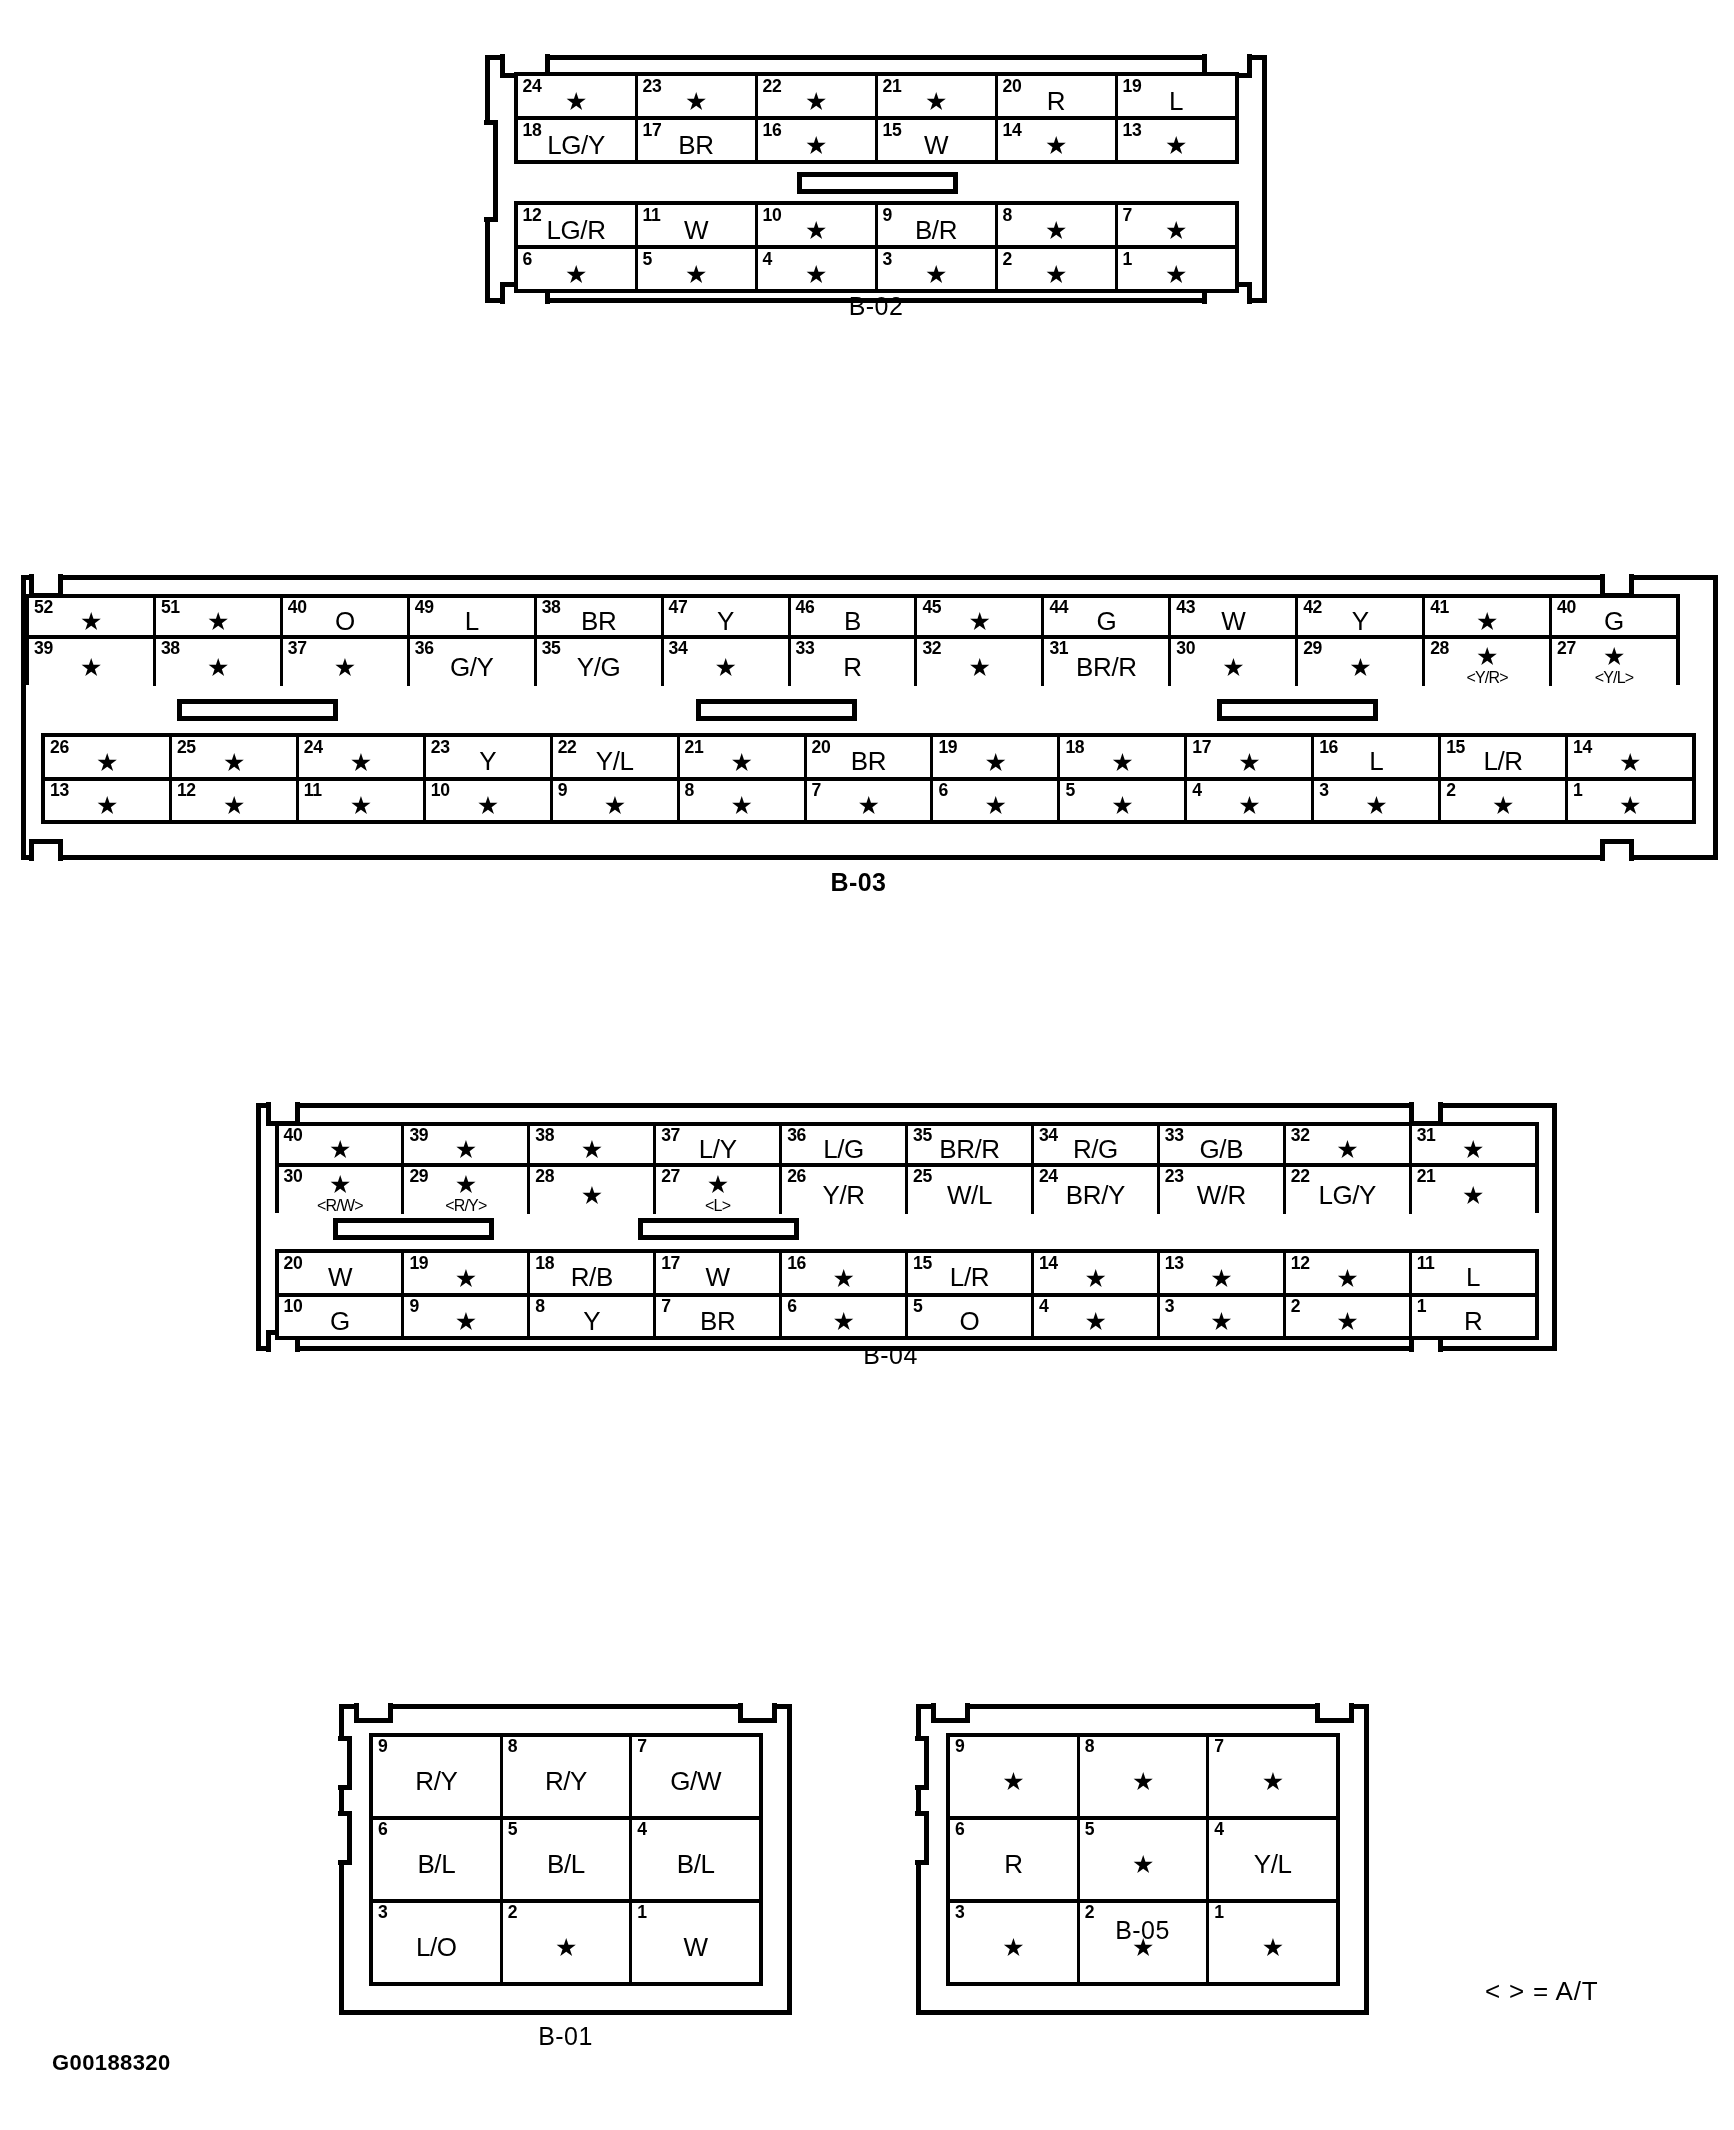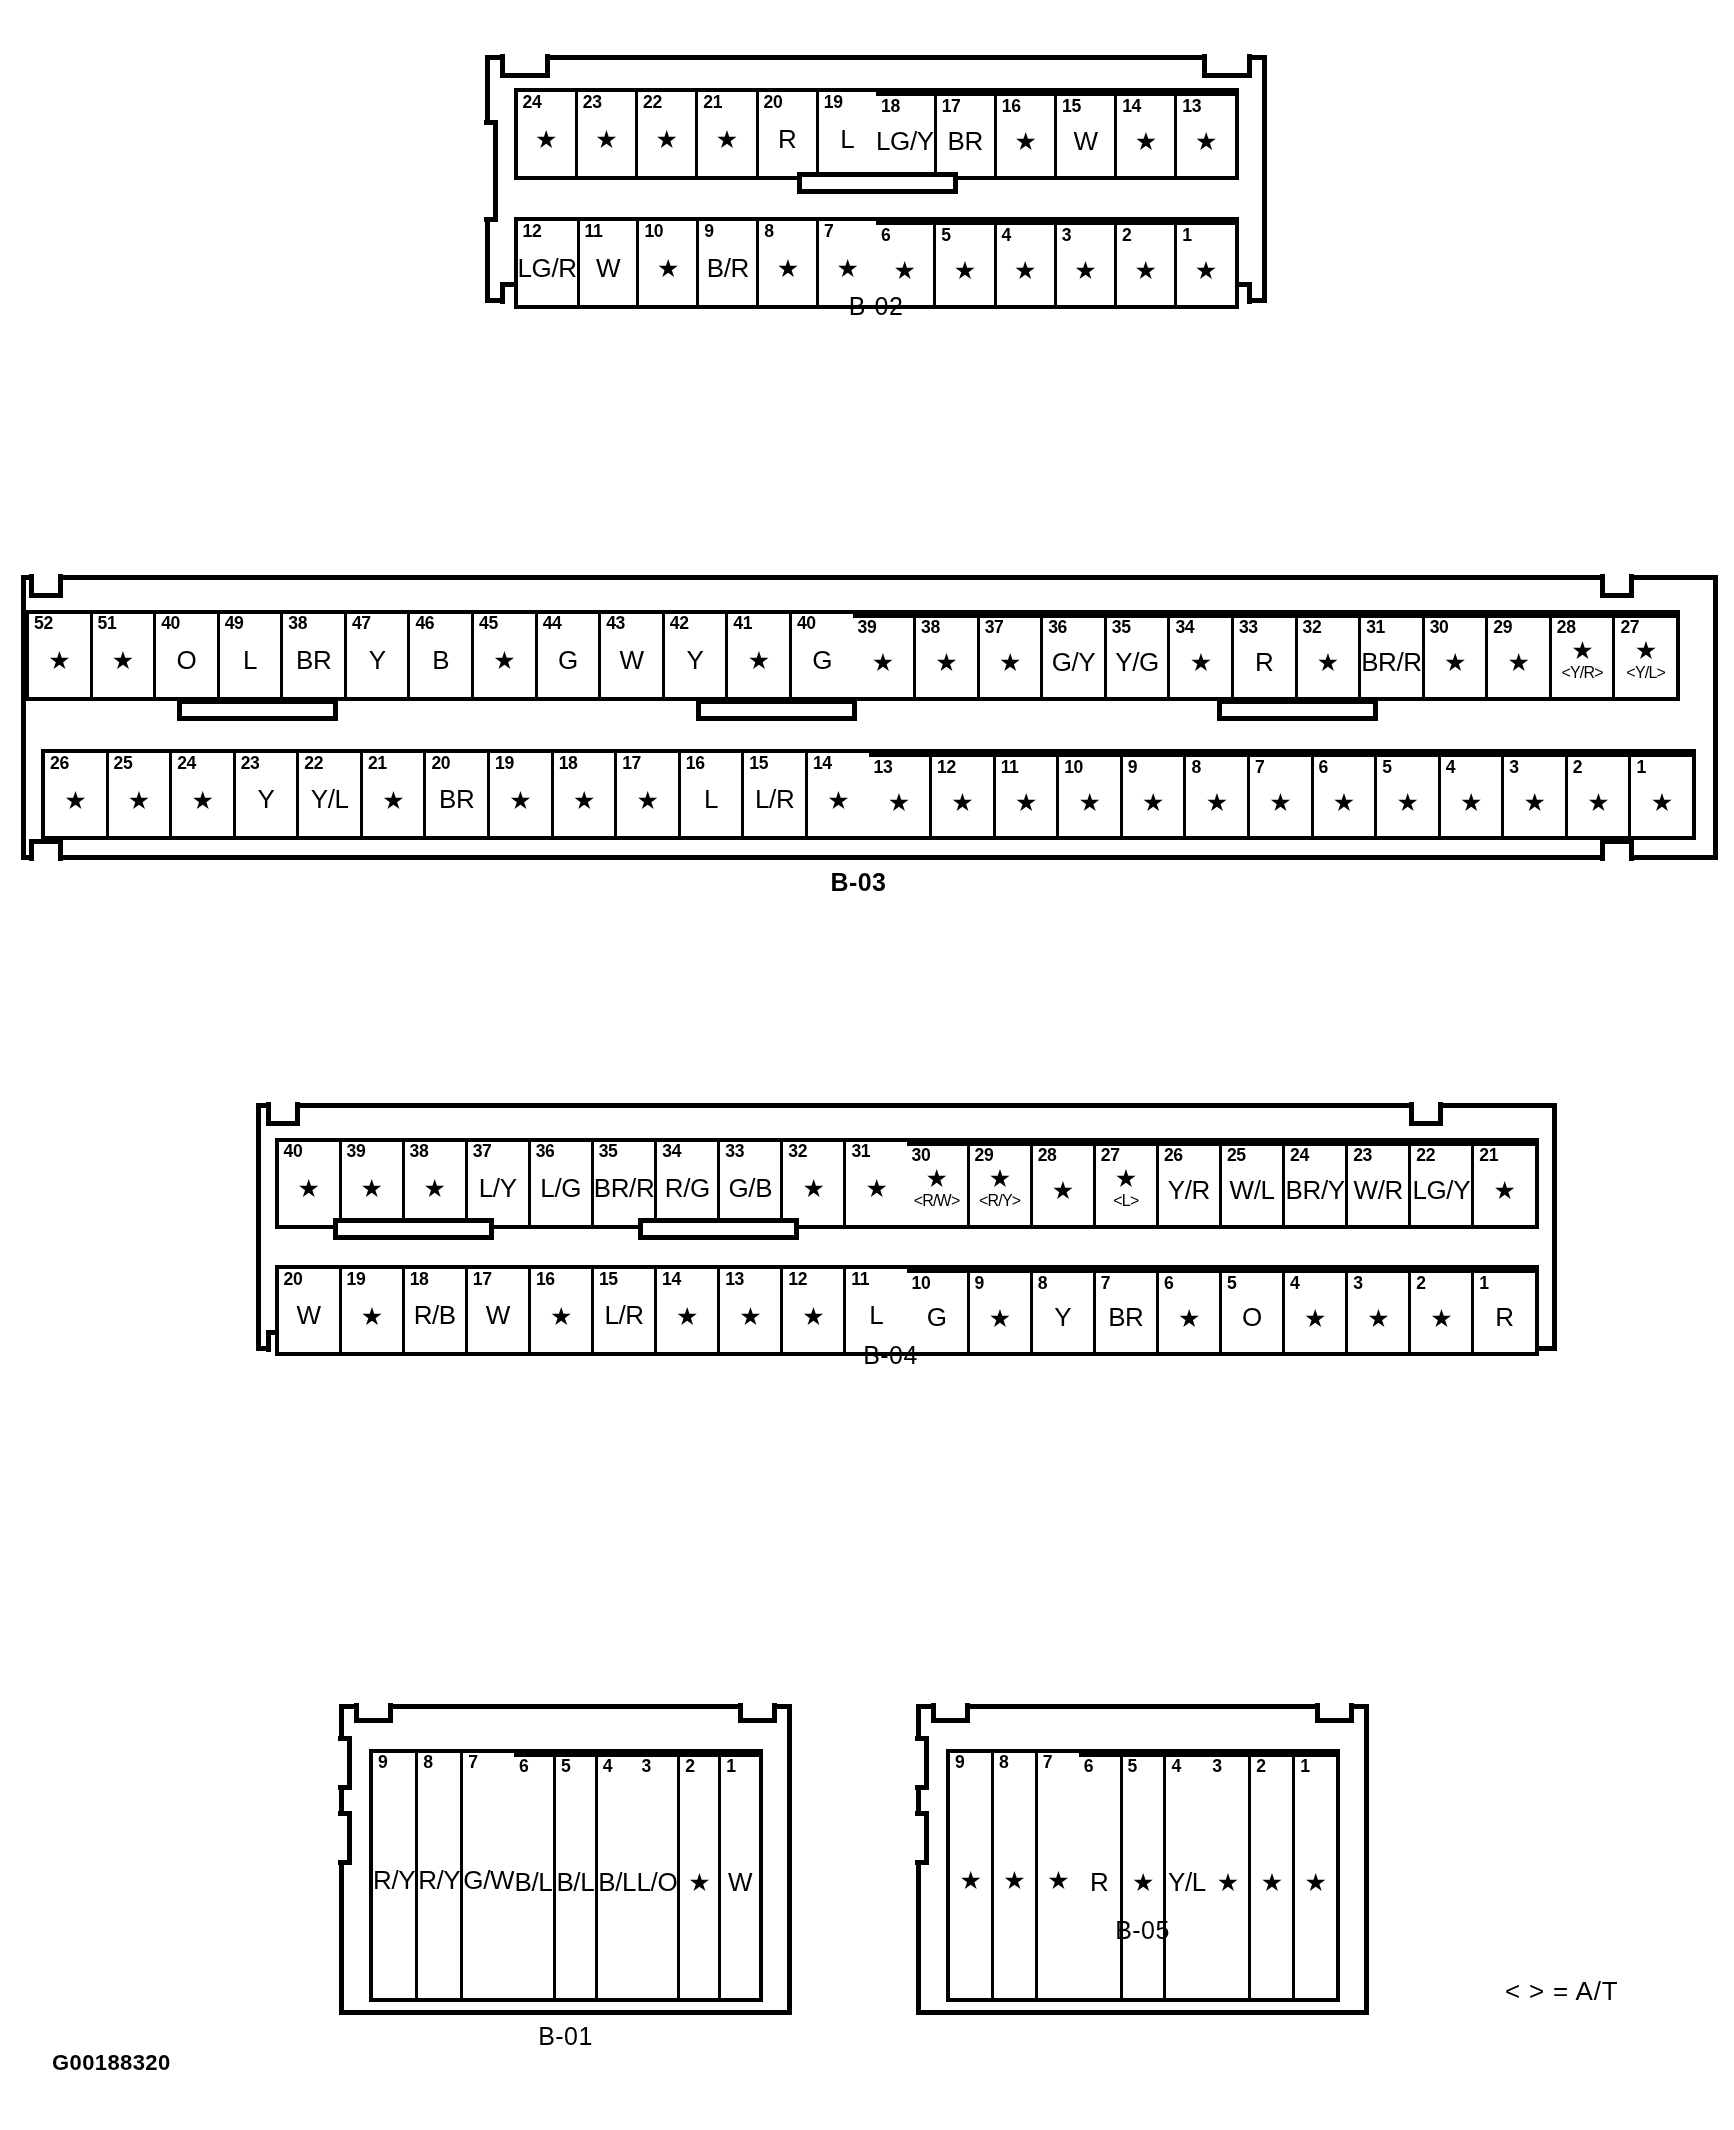--- a/index.html
+++ b/index.html
@@ -52,24 +52,24 @@
     border-top: 5.9px solid #000;
     border-bottom: 5.9px solid #000;
     border-right: 5.9px solid #000;
     left: -0.8px;
   }
 
   
   .pinblock {
     position: absolute;
     display: flex;
+    flex-direction: column;
     border: 4.2px solid #000;
     box-sizing: border-box;
     background: #fff;
-    margin-top: 16px;
   }
   .pinrow {
     display: flex;
     flex: 1 1 0;
   }
   .pinrow + .pinrow { border-top: 4.2px solid #000; }
 
   .pin {
     position: relative;
     flex: 1 1 0;
@@ -784,15 +784,15 @@
         </div>
         <div class="pin">
           <span class="pin-num">1</span>
           <span class="pin-val star">★</span>
         </div>
       </div>
     </div>
 </div>
 <div class="caption" style="left:916px; top:1916px; width:453px;">B-05</div>
 
-<div class="legend" style="left:1485px; top:1976px;margin-left:20px;">&lt;  &gt; = A/T</div>
+<div class="legend" style="left:1485px; top:1976px;">&lt;  &gt; = A/T</div>
 <div class="figure-id" style="left:52px; top:2050px;">G00188320</div>
 
 
 </body></html>

